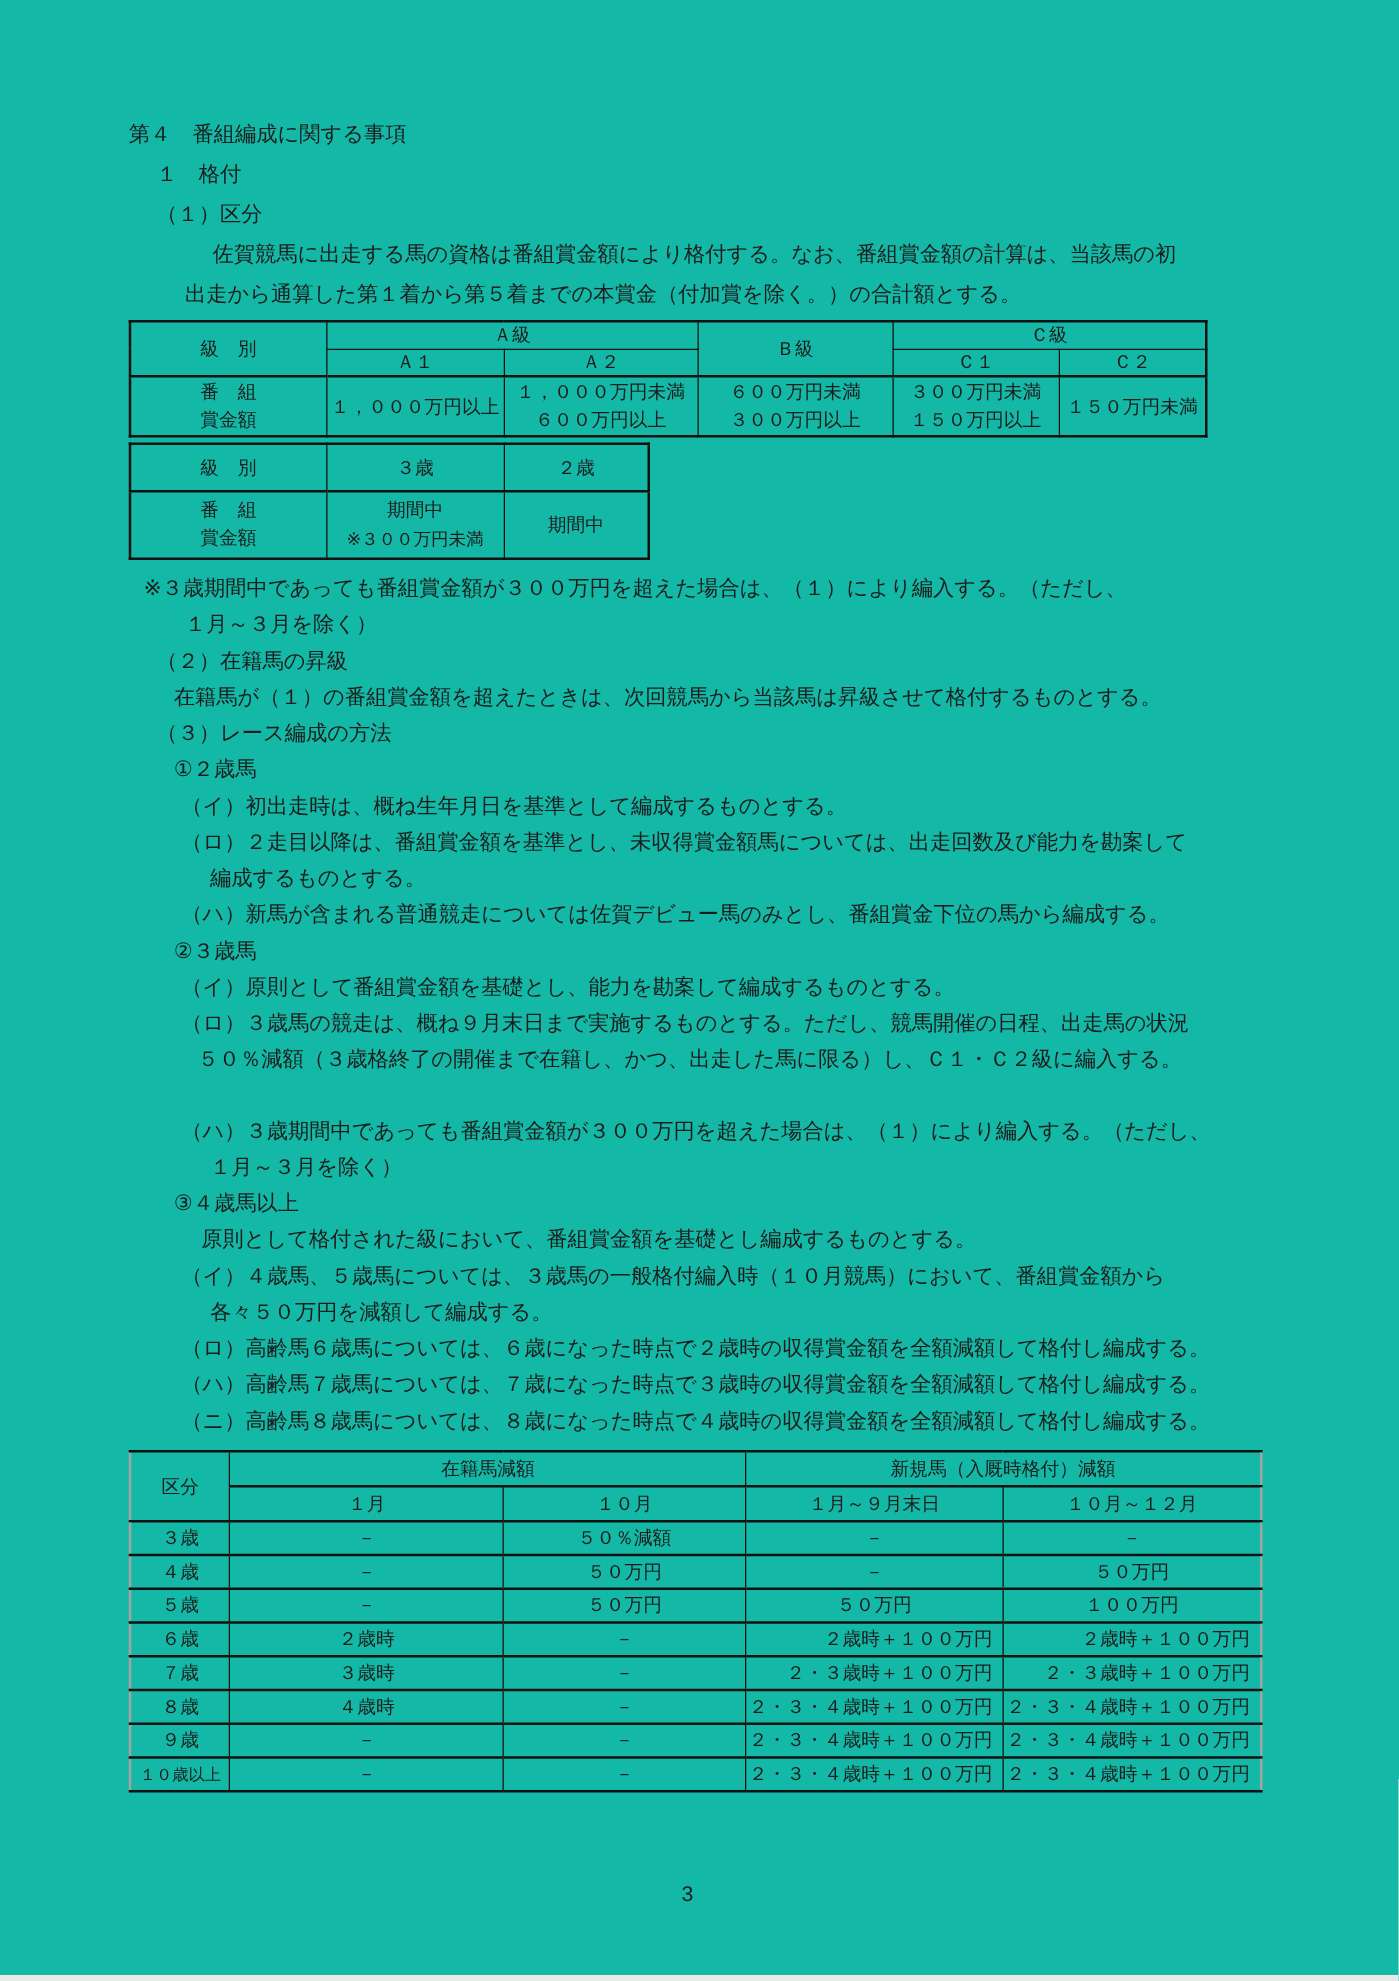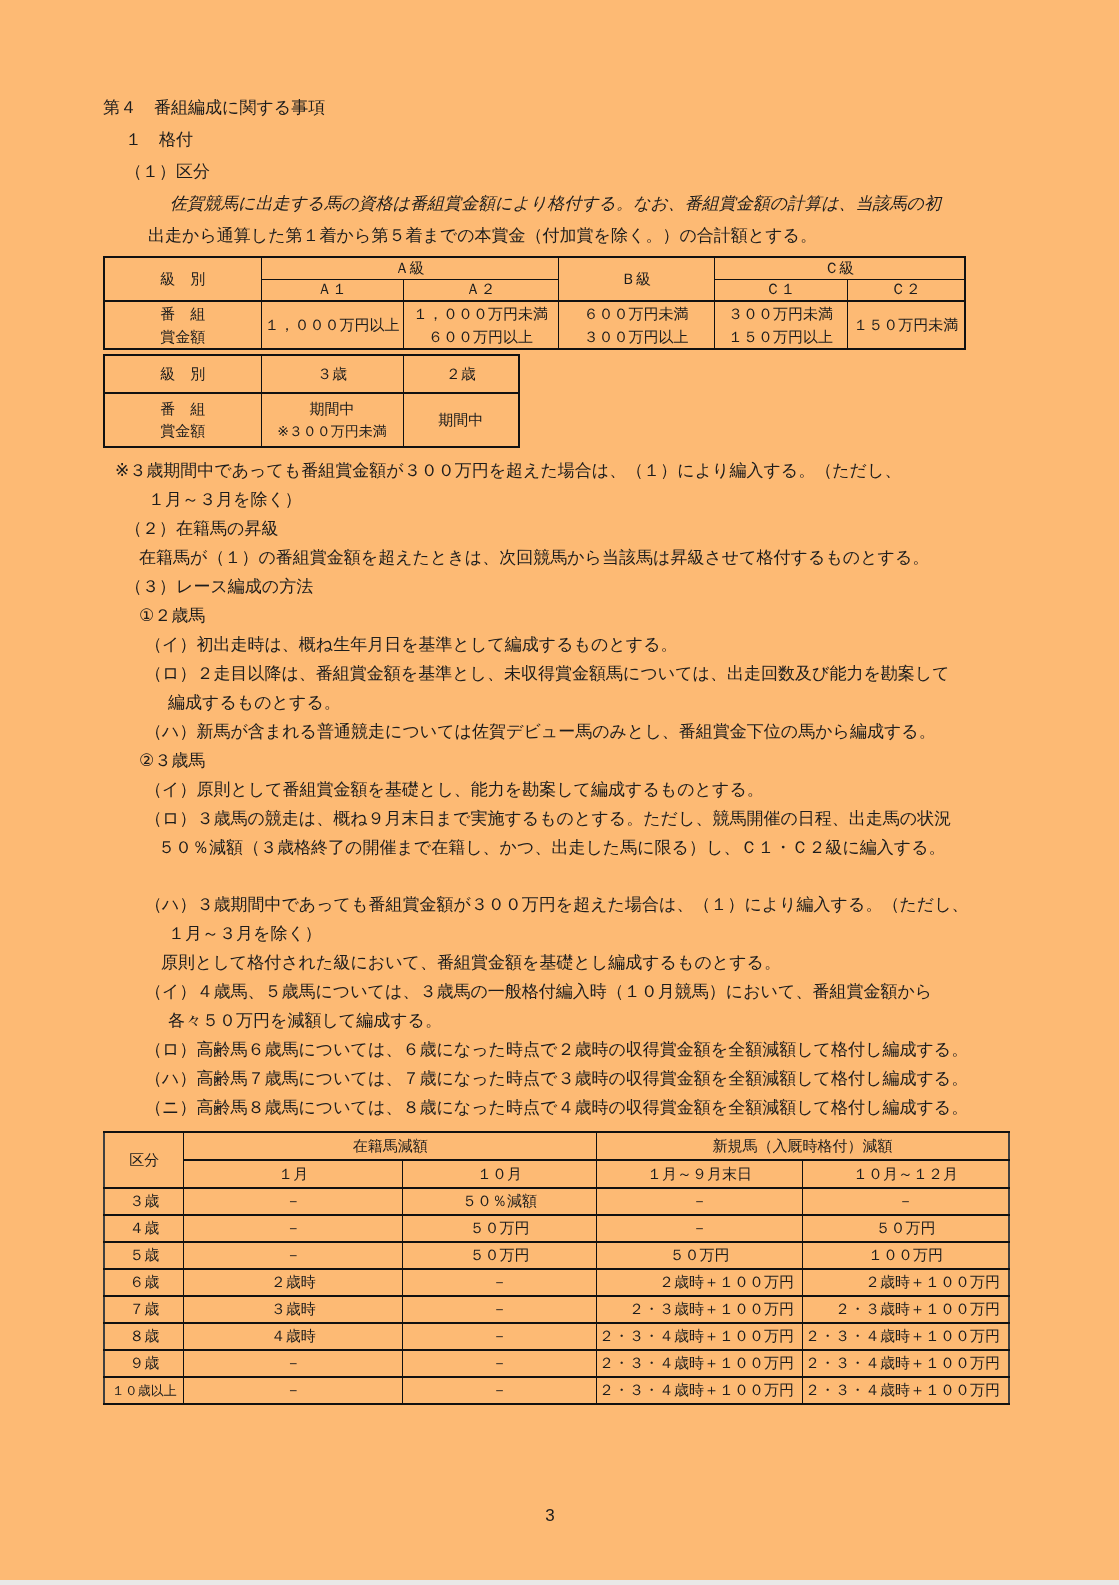--- a/index.html
+++ b/index.html
@@ -4,21 +4,21 @@
 <style>
   * { margin:0; padding:0; box-sizing:border-box; }
   html,body { background:#ffffff; }
   body {
     width:1119px; height:1585px;
     font-family:"Liberation Sans","DejaVu Sans",sans-serif;
     color:#1c1c1c;
   }
   .page {
     position:relative; width:1119px; height:1585px;
-    background:#fdba74; overflow:hidden;
+    background:#14b8a6; overflow:hidden;
   }
   .content { padding:92px 0 0 103px; width:1010px; }
 
   
   .line {
     font-size:17px; line-height:32px; white-space:pre;
     font-weight:500;
   }
   #body-lines .line { line-height:29px; }
 
@@ -38,21 +38,21 @@
   
   .t2 { margin-top:4px; border:2px solid #111; }
   .t2 .hr td { height:38px; }
   .t2 .vr td { height:54px; border-top:2px solid #111; }
   .t2 .two span { display:block; line-height:22px; }
   .t2 .two .sub { font-size:14px; }
 
   #body-lines { margin-top:8px; }
 
   
-  .t3 { margin-top:9px; border:2px solid #404040; }
+  .t3 { margin-top:9px; border:2px solid #a3a3a3; }
   .t3 td { border-top:2px solid #111; border-bottom:2px solid #111; height:27px; }
   .t3 .hr1 td, .t3 .hr2 td { height:28px; }
   .t3 td.right { text-align:right; padding-right:8px; }
   .t3 td.rowlabel.small { font-size:13px; padding:0; }
 
   .footer {
     position:absolute; top:1506px; left:103px; width:894px;
     text-align:center; font-size:17px;
   }
   .page-edge {
@@ -63,21 +63,21 @@
 </head>
 <body>
 
 <div class="page">
   <div class="content">
 
     <div id="intro-lines">
         <div class="line" style="padding-left: 0px;">第４　番組編成に関する事項</div>
         <div class="line" style="padding-left: 22px;">１　格付</div>
         <div class="line" style="padding-left: 22px;">（１）区分</div>
-        <div class="line" style="padding-left: 67px; font-style: italic;">佐賀競馬に出走する馬の資格は番組賞金額により格付する。なお、番組賞金額の計算は、当該馬の初</div>
+        <div class="line" style="padding-left: 67px;">佐賀競馬に出走する馬の資格は番組賞金額により格付する。なお、番組賞金額の計算は、当該馬の初</div>
         <div class="line" style="padding-left: 45px;">出走から通算した第１着から第５着までの本賞金（付加賞を除く。）の合計額とする。</div>
       </div>
 
     <table class="t1">
       <colgroup>
         <col style="width:157px">
           <col style="width:142px">
           <col style="width:155px">
         <col style="width:156px">
           <col style="width:133px">
@@ -155,20 +155,21 @@
         <div class="line" style="padding-left: 42px;">（イ）初出走時は、概ね生年月日を基準として編成するものとする。</div>
         <div class="line" style="padding-left: 42px;">（ロ）２走目以降は、番組賞金額を基準とし、未収得賞金額馬については、出走回数及び能力を勘案して</div>
         <div class="line" style="padding-left: 65px;">編成するものとする。</div>
         <div class="line" style="padding-left: 42px;">（ハ）新馬が含まれる普通競走については佐賀デビュー馬のみとし、番組賞金下位の馬から編成する。</div>
         <div class="line" style="padding-left: 36px;">②３歳馬</div>
         <div class="line" style="padding-left: 42px;">（イ）原則として番組賞金額を基礎とし、能力を勘案して編成するものとする。</div>
         <div class="line" style="padding-left: 42px;">（ロ）３歳馬の競走は、概ね９月末日まで実施するものとする。ただし、競馬開催の日程、出走馬の状況</div>
         <div class="line" style="padding-left: 55px;">５０％減額（３歳格終了の開催まで在籍し、かつ、出走した馬に限る）し、Ｃ１・Ｃ２級に編入する。</div>
         <div class="line" style="padding-left: 42px; margin-top: 28px;">（ハ）３歳期間中であっても番組賞金額が３００万円を超えた場合は、（１）により編入する。（ただし、</div>
         <div class="line" style="padding-left: 65px;">１月～３月を除く）</div>
+        <div class="line" style="padding-left: 36px;">③４歳馬以上</div>
         <div class="line" style="padding-left: 58px;">原則として格付された級において、番組賞金額を基礎とし編成するものとする。</div>
         <div class="line" style="padding-left: 42px;">（イ）４歳馬、５歳馬については、３歳馬の一般格付編入時（１０月競馬）において、番組賞金額から</div>
         <div class="line" style="padding-left: 65px;">各々５０万円を減額して編成する。</div>
         <div class="line" style="padding-left: 42px;">（ロ）高齢馬６歳馬については、６歳になった時点で２歳時の収得賞金額を全額減額して格付し編成する。</div>
         <div class="line" style="padding-left: 42px;">（ハ）高齢馬７歳馬については、７歳になった時点で３歳時の収得賞金額を全額減額して格付し編成する。</div>
         <div class="line" style="padding-left: 42px;">（ニ）高齢馬８歳馬については、８歳になった時点で４歳時の収得賞金額を全額減額して格付し編成する。</div>
       </div>
 
     <table class="t3">
       <colgroup>

